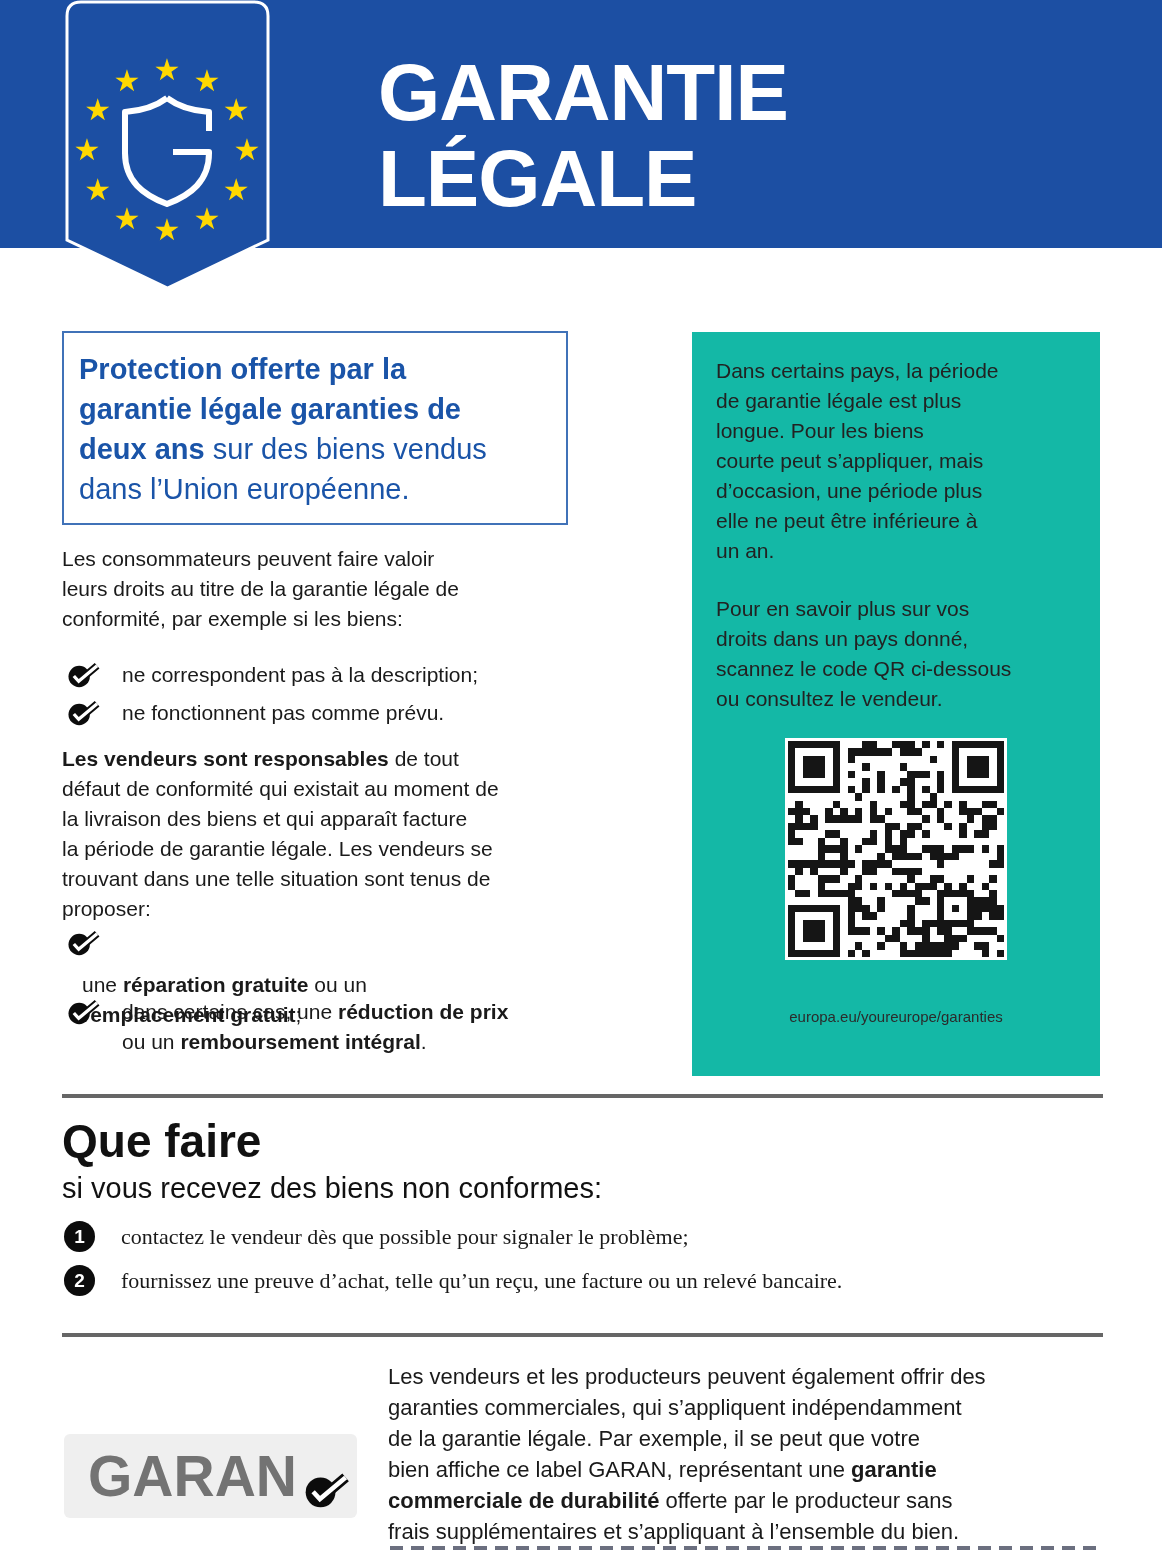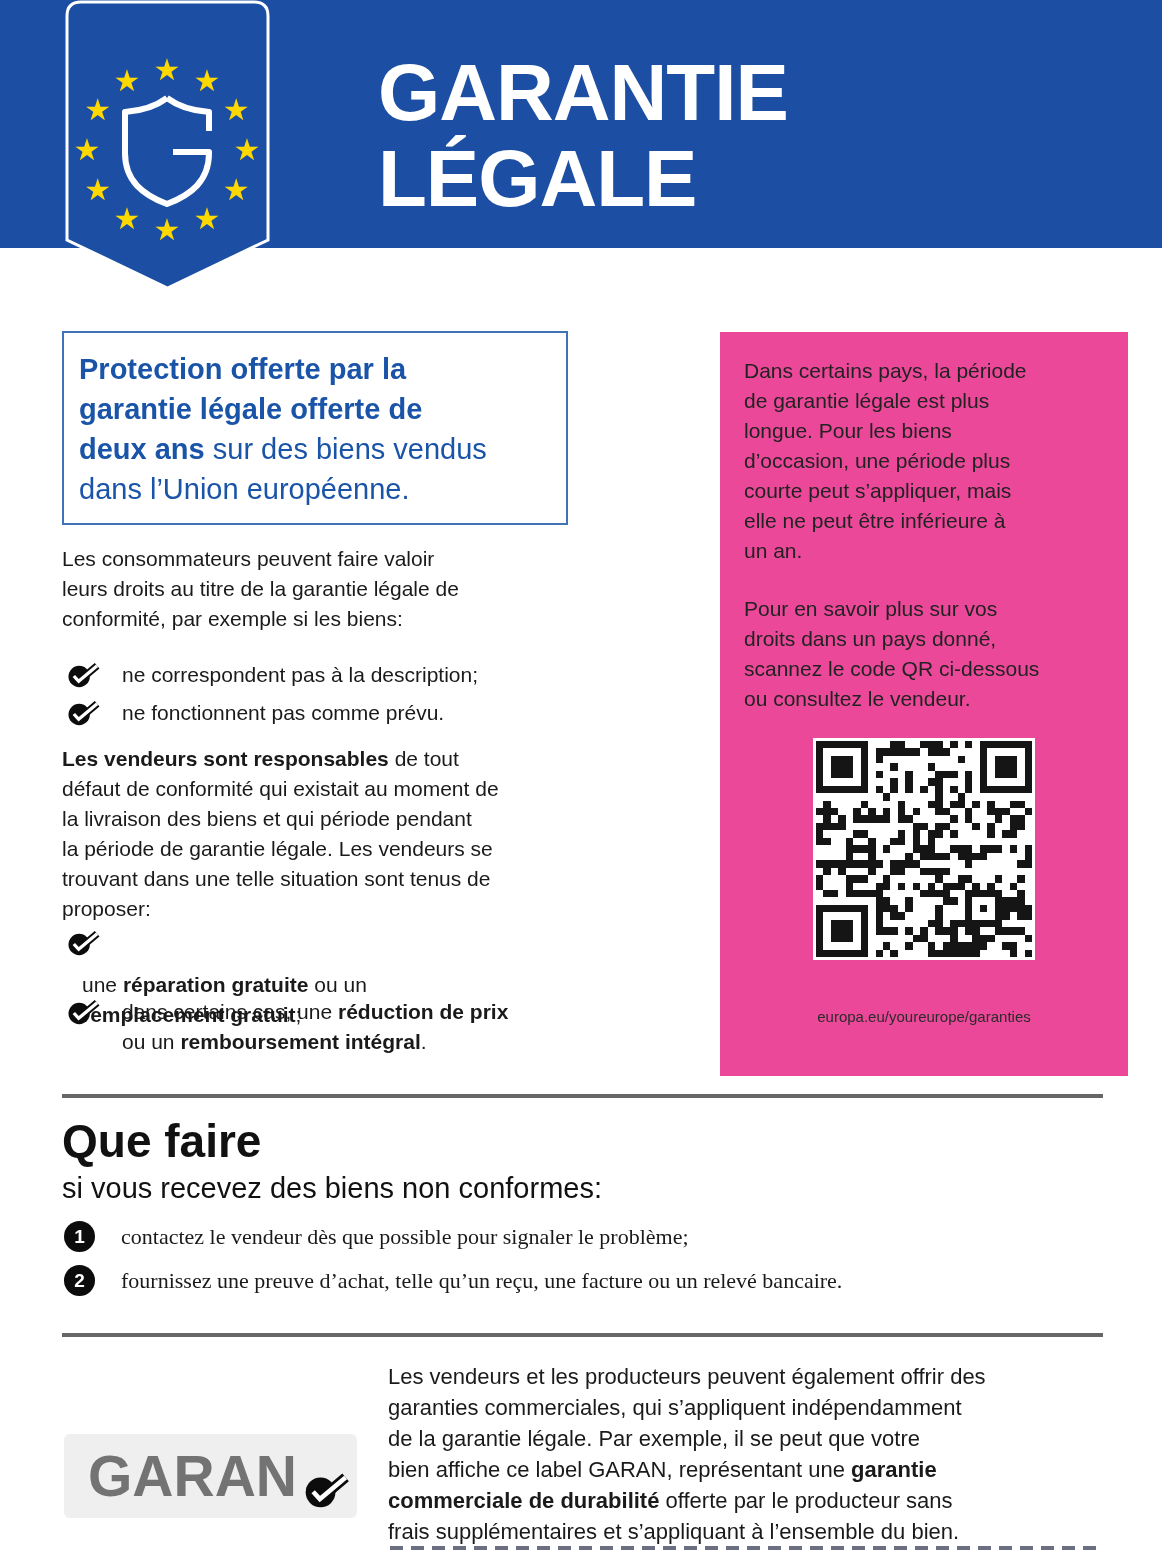--- a/index.html
+++ b/index.html
@@ -23,21 +23,21 @@
   
   .ltext { position:absolute; left:62px; width:575px; font-size:21px; line-height:30px; color:#1a1a1a; }
   .para1 { top:544px; }
   .para2 { top:744px; }
   .b { font-weight:bold;margin-top:37px; }
   .check-row { position:absolute; left:68px; width:570px; display:flex; align-items:flex-start; }
   .check-row .ico { flex:0 0 40px; margin-top:2px; }
   .check-row .ctext { font-size:21px; line-height:30px; margin-left:14px; color:#1a1a1a; }
   .cr1 { top:660px; } .cr2 { top:698px; } .cr3 { top:928px;flex-direction:column; } .cr4 { top:997px; }
   
-  .panel { position:absolute; left:692px; top:332px; width:408px; height:744px; background:#ec4899;margin-left:28px; }
+  .panel { position:absolute; left:692px; top:332px; width:408px; height:744px; background:#14b8a6; }
   .panel .ptext { position:absolute; left:24px; width:364px; font-size:21px; line-height:30px; color:#222; }
   .rp1 { top:24px; } .rp2 { top:262px; }
   .qr-wrap { position:absolute; left:93px; top:406px; width:222px; height:222px; background:#fff; padding:3px; }
   .qr-caption { position:absolute; left:0; top:676px; width:408px; text-align:center;
                 font-size:15px; color:#2b2b2b; }
   
   .divider { position:absolute; left:62px; width:1041px; height:4px; background:#666; }
   .div1 { top:1094px; } .div2 { top:1333px; }
   
   .h1 { position:absolute; left:62px; top:1114px; font-size:46px; font-weight:bold; color:#111; }
@@ -89,21 +89,21 @@
         <span class="star" style="left: 47px; top: 65.718px;">★</span>
       </div>
     <svg class="shield" width="100" height="118" viewBox="0 0 100 118">
       <path d="M 50 6 C 38 15 22 19 8 20 L 8 61 C 8 89 26 103 50 112 C 74 103 92 89 92 61 L 92 60 L 56 60" fill="none" stroke="#ffffff" stroke-width="6" stroke-linejoin="round"></path>
       <path d="M 50 6 C 62 15 78 19 92 20 L 92 39" fill="none" stroke="#ffffff" stroke-width="6" stroke-linejoin="round"></path>
     </svg>
   </div>
 
   <div class="intro-box">
       <div class="tl"><span class="b">Protection offerte par la</span></div>
-      <div class="tl"><span class="b">garantie légale offerte de</span></div>
+      <div class="tl"><span class="b">garantie légale garanties de</span></div>
       <div class="tl"><span class="b">deux ans</span><span> sur des biens vendus</span></div>
       <div class="tl"><span>dans l’Union européenne.</span></div>
     </div>
 
   <div class="ltext para1">
       <div class="tl">Les consommateurs peuvent faire valoir</div>
       <div class="tl">leurs droits au titre de la garantie légale de</div>
       <div class="tl">conformité, par exemple si les biens:</div>
     </div>
 
@@ -124,21 +124,21 @@
         <path d="M6 14 L11 19.5 L30 3.5" fill="none" stroke="#0c0c0c" stroke-width="7.5"></path>
         <path d="M6 14 L11 19.5 L30 3.5" fill="none" stroke="#ffffff" stroke-width="3.4"></path>
       </svg>
     </span>
     <span class="ctext">ne fonctionnent pas comme prévu.</span>
   </div>
 
   <div class="ltext para2">
       <div class="tl"><span class="b">Les vendeurs sont responsables</span><span> de tout</span></div>
       <div class="tl"><span>défaut de conformité qui existait au moment de</span></div>
-      <div class="tl"><span>la livraison des biens et qui période pendant</span></div>
+      <div class="tl"><span>la livraison des biens et qui apparaît facture</span></div>
       <div class="tl"><span>la période de garantie légale. Les vendeurs se</span></div>
       <div class="tl"><span>trouvant dans une telle situation sont tenus de</span></div>
       <div class="tl"><span>proposer:</span></div>
     </div>
 
   <div class="check-row cr3">
     <span class="ico">
       <svg width="33" height="27" viewBox="0 0 34 27">
         <circle cx="11.5" cy="14.5" r="11" fill="#0c0c0c"></circle>
         <path d="M6 14 L11 19.5 L30 3.5" fill="none" stroke="#0c0c0c" stroke-width="7.5"></path>
@@ -162,22 +162,22 @@
         <div class="tl"><span>dans certains cas, une </span><span class="b">réduction de prix</span></div>
         <div class="tl"><span>ou un </span><span class="b">remboursement intégral</span><span>.</span></div>
       </span>
   </div>
 
   <div class="panel">
     <div class="ptext rp1">
         <div class="tl">Dans certains pays, la période</div>
         <div class="tl">de garantie légale est plus</div>
         <div class="tl">longue. Pour les biens</div>
+        <div class="tl">courte peut s’appliquer, mais</div>
         <div class="tl">d’occasion, une période plus</div>
-        <div class="tl">courte peut s’appliquer, mais</div>
         <div class="tl">elle ne peut être inférieure à</div>
         <div class="tl">un an.</div>
       </div>
     <div class="ptext rp2">
         <div class="tl">Pour en savoir plus sur vos</div>
         <div class="tl">droits dans un pays donné,</div>
         <div class="tl">scannez le code QR ci-dessous</div>
         <div class="tl">ou consultez le vendeur.</div>
       </div>
     <div class="qr-wrap"><svg viewBox="0 0 29 29" width="216" height="216" shape-rendering="crispEdges">

